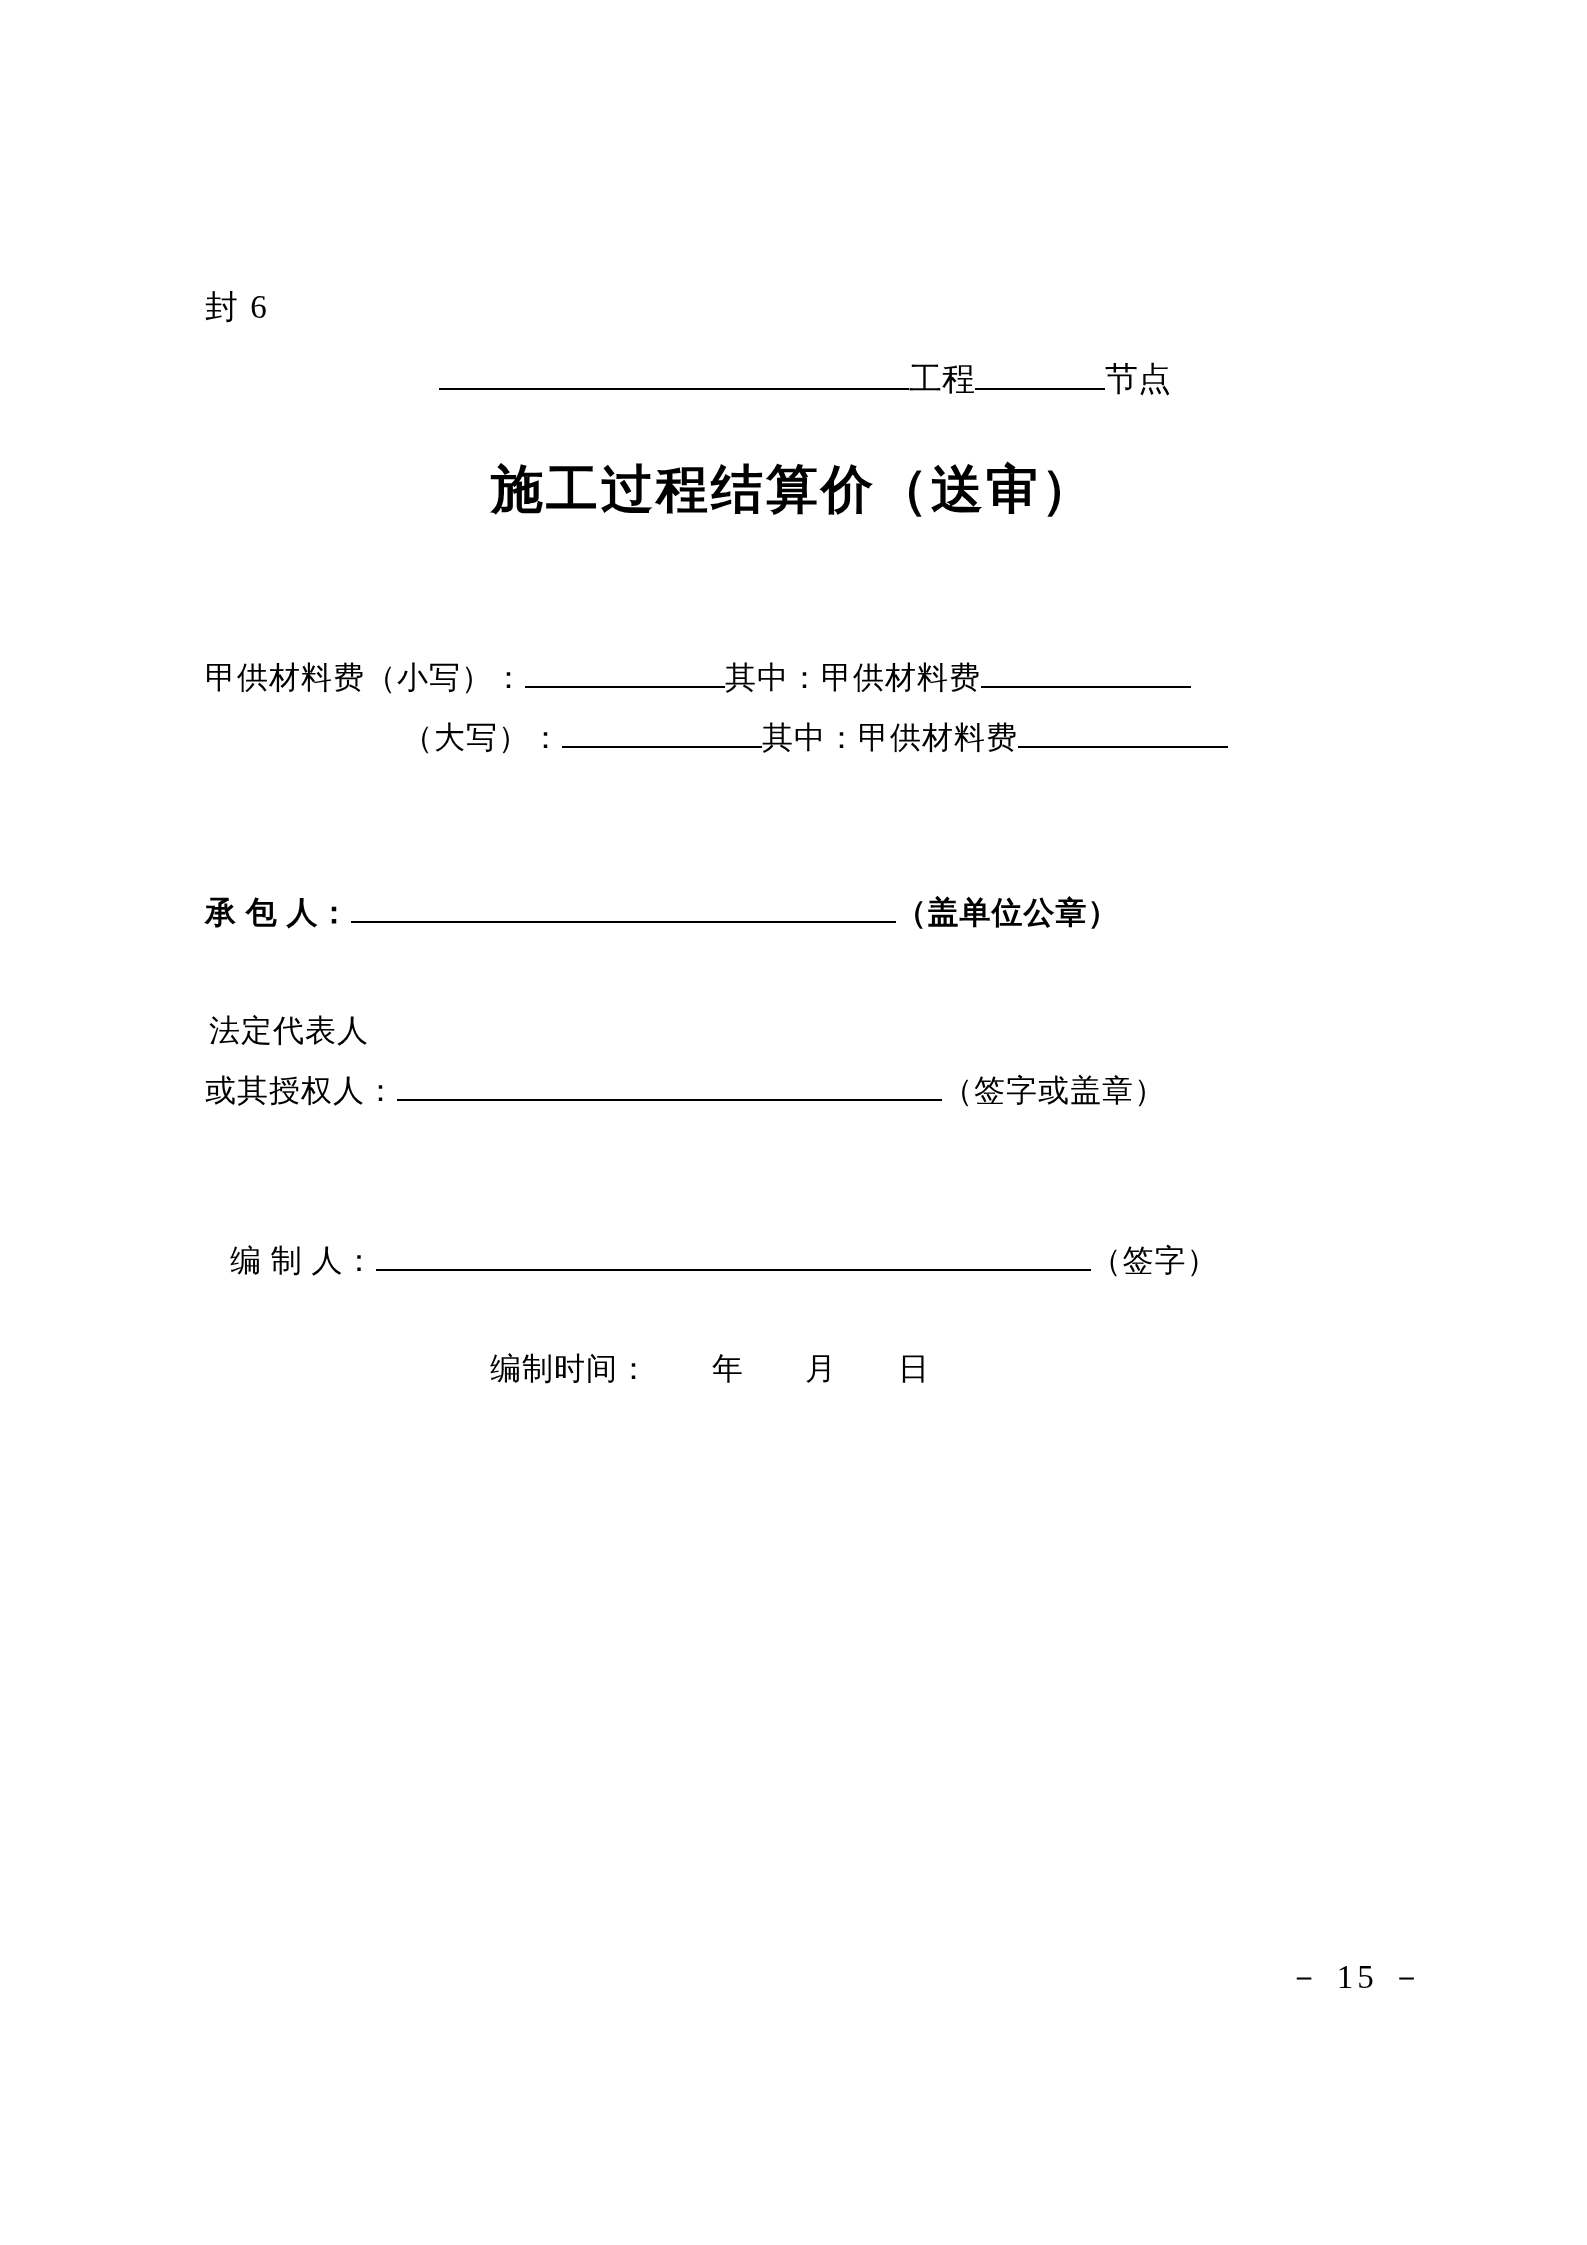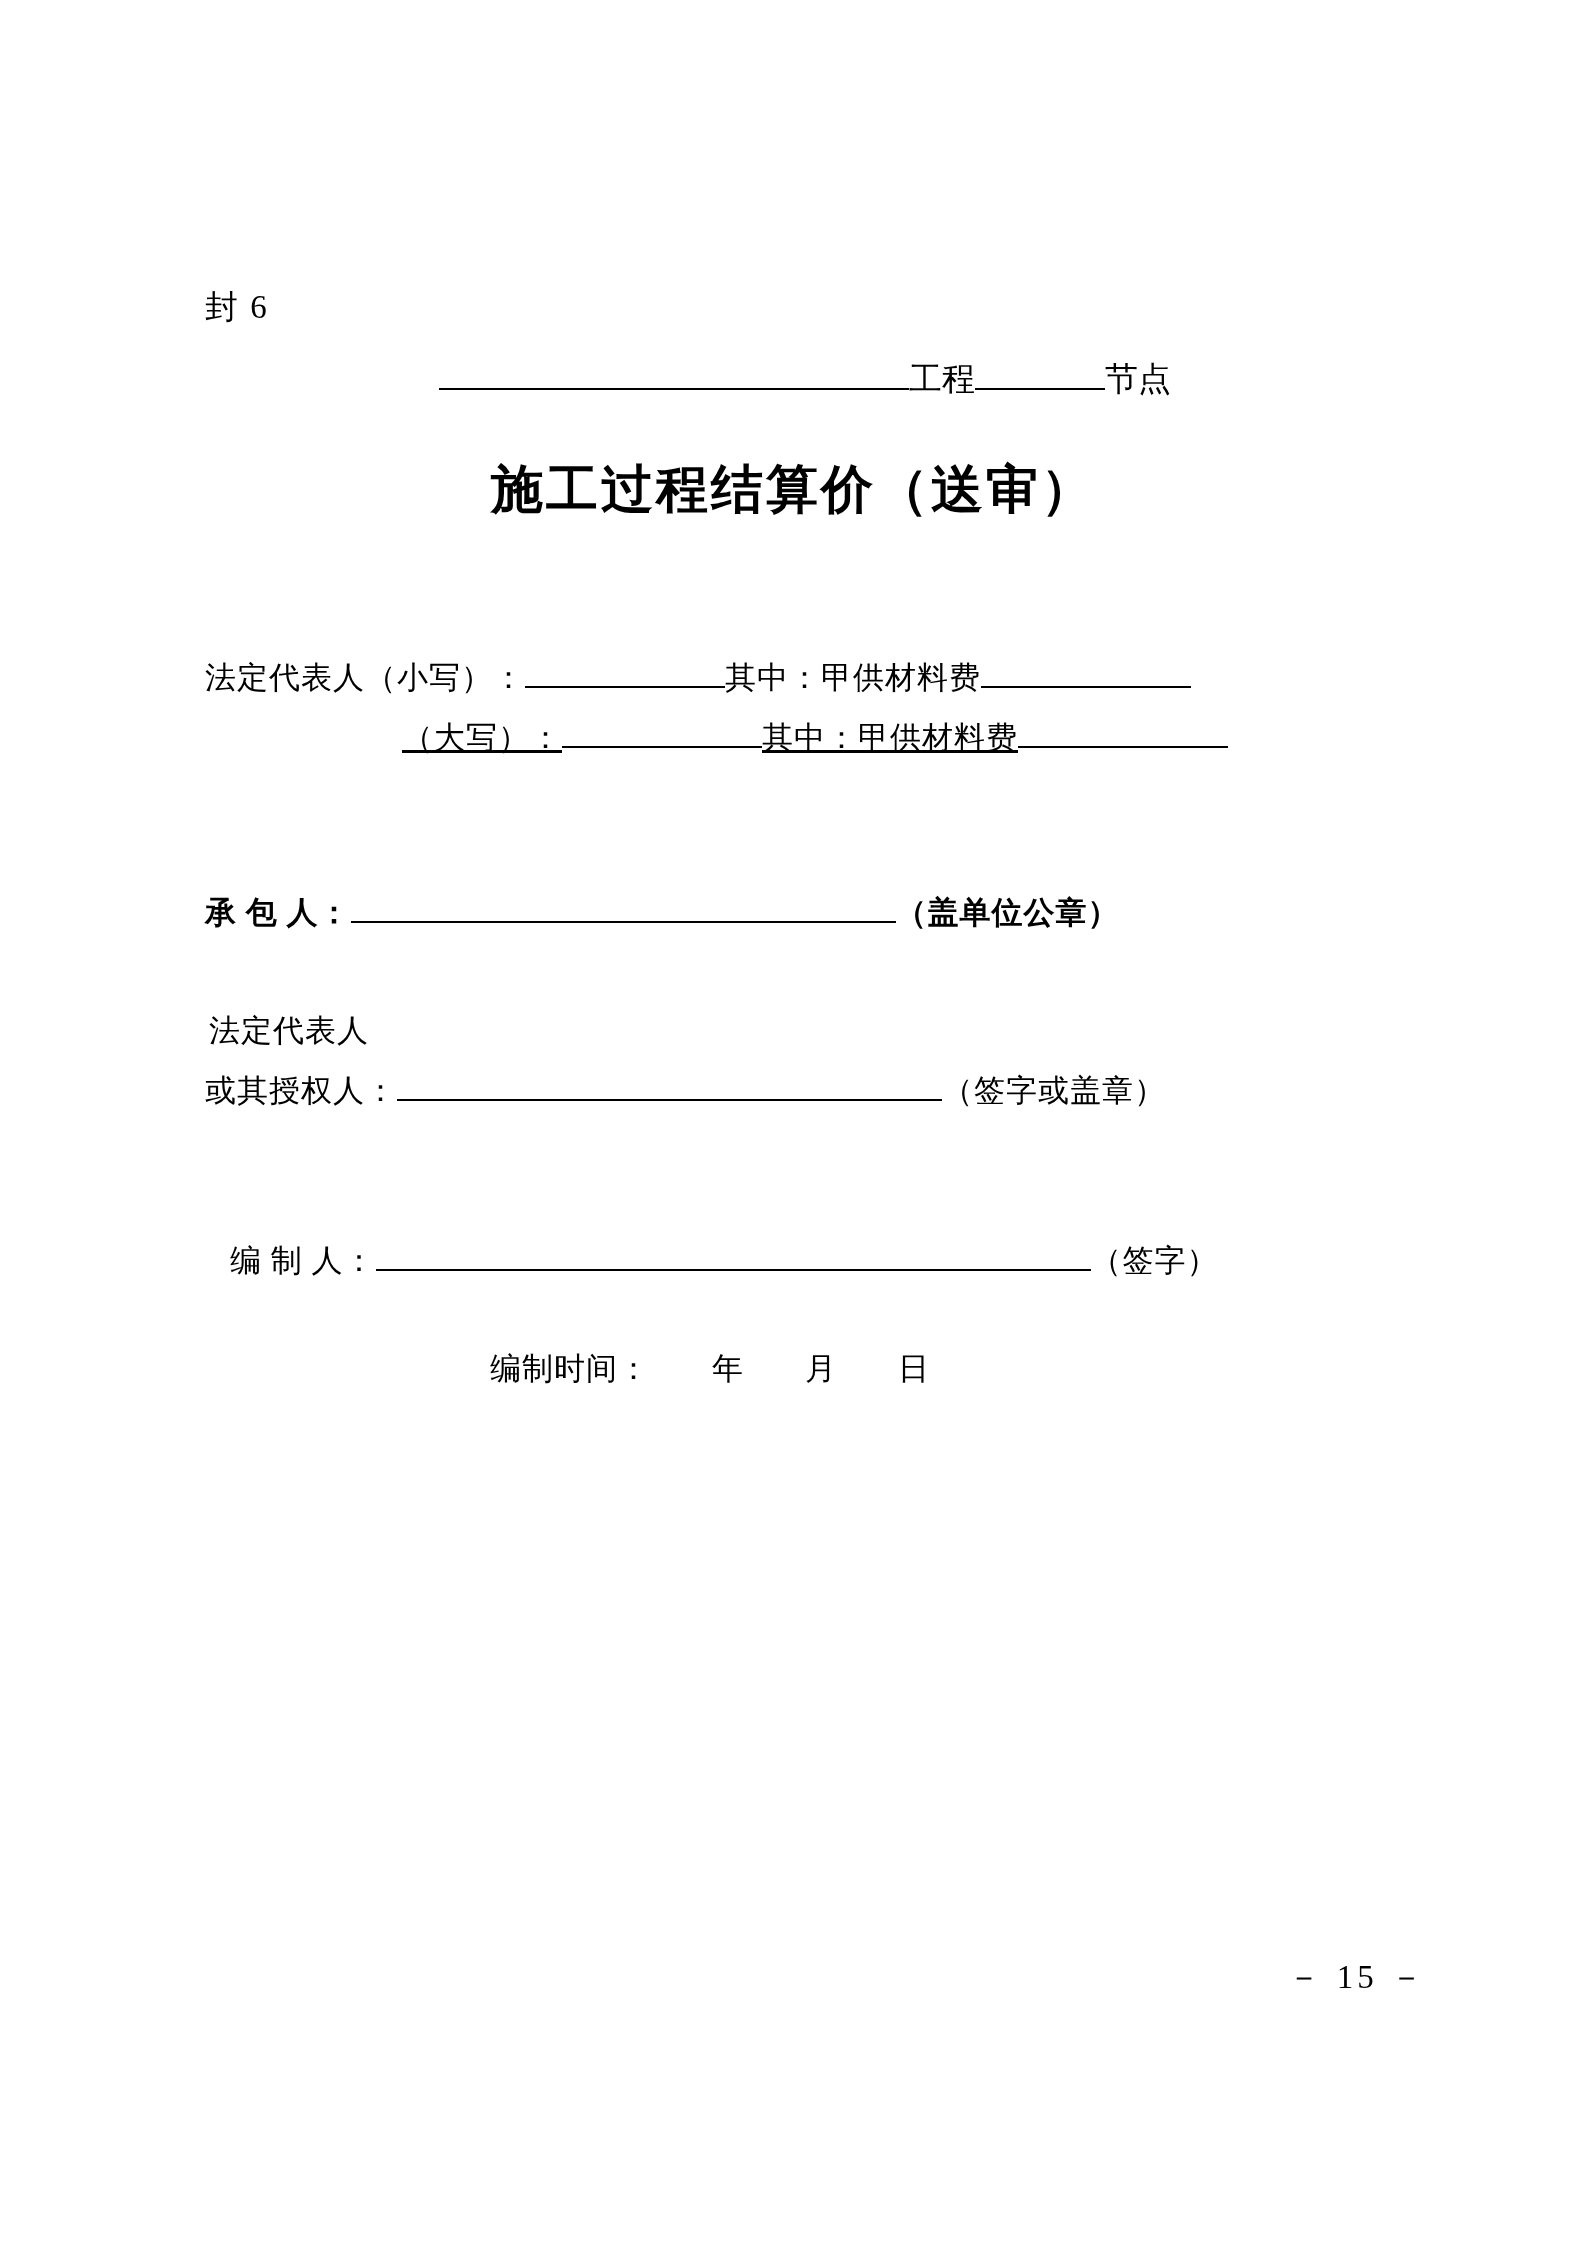--- a/index.html
+++ b/index.html
@@ -76,21 +76,21 @@
   .lbl { letter-spacing: 1px; }
 
   
   #row-fabaoren  { left: 205px; top: 590px; }
   #row-fabaoren .b { width: 820px; }
 
   #row-xiaoxie   { left: 205px; top: 655px; }
   #row-xiaoxie .b-small { width: 200px; }
   #row-xiaoxie .b-mat  { width: 210px; }
 
-  #row-daxie     { left: 402px; top: 715px; text-decoration: underline; }
+  #row-daxie     { left: 402px; top: 715px; }
   #row-daxie .b-small { width: 200px; }
   #row-daxie .b-mat  { width: 210px; }
 
   #row-chengbao  { left: 205px; top: 890px; font-weight: bold; }
   #row-chengbao .b { width: 545px; }
 
   #row-farending { left: 209px; top: 1010px; }
 
   #row-shouquan  { left: 205px; top: 1068px; }
   #row-shouquan .b { width: 545px; }
@@ -122,21 +122,21 @@
   <div class="corner-label">封 6</div>
 
   <div class="header-line">
     <span class="blank b1"></span><span>工程</span><span class="blank b2"></span><span>节点</span>
   </div>
 
   <div class="doc-title">施工过程结算价（送审）</div>
 
 
   <div class="row" id="row-xiaoxie">
-    <span class="lbl">法定代表人（小写）：</span><span class="blank b-small"></span><span class="lbl">其中：甲供材料费</span><span class="blank b-mat"></span>
+    <span class="lbl">甲供材料费（小写）：</span><span class="blank b-small"></span><span class="lbl">其中：甲供材料费</span><span class="blank b-mat"></span>
   </div>
 
   <div class="row" id="row-daxie">
     <span class="lbl">（大写）：</span><span class="blank b-small"></span><span class="lbl">其中：甲供材料费</span><span class="blank b-mat"></span>
   </div>
 
   <div class="row" id="row-chengbao">
     <span class="lbl">承  包  人：</span><span class="blank b"></span><span class="paren">（盖单位公章）</span>
   </div>
 

